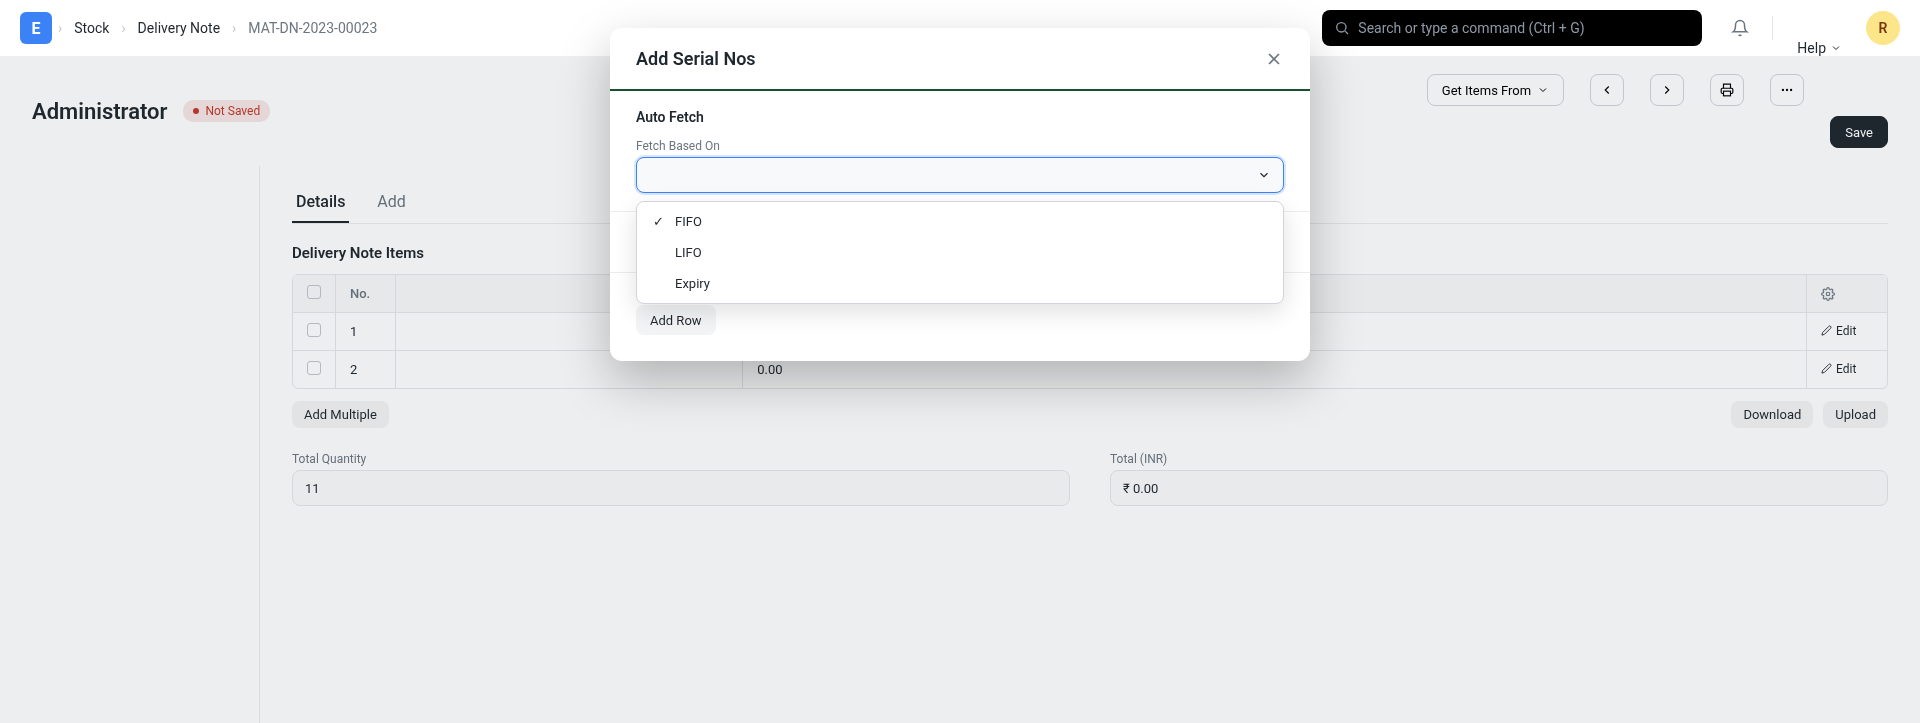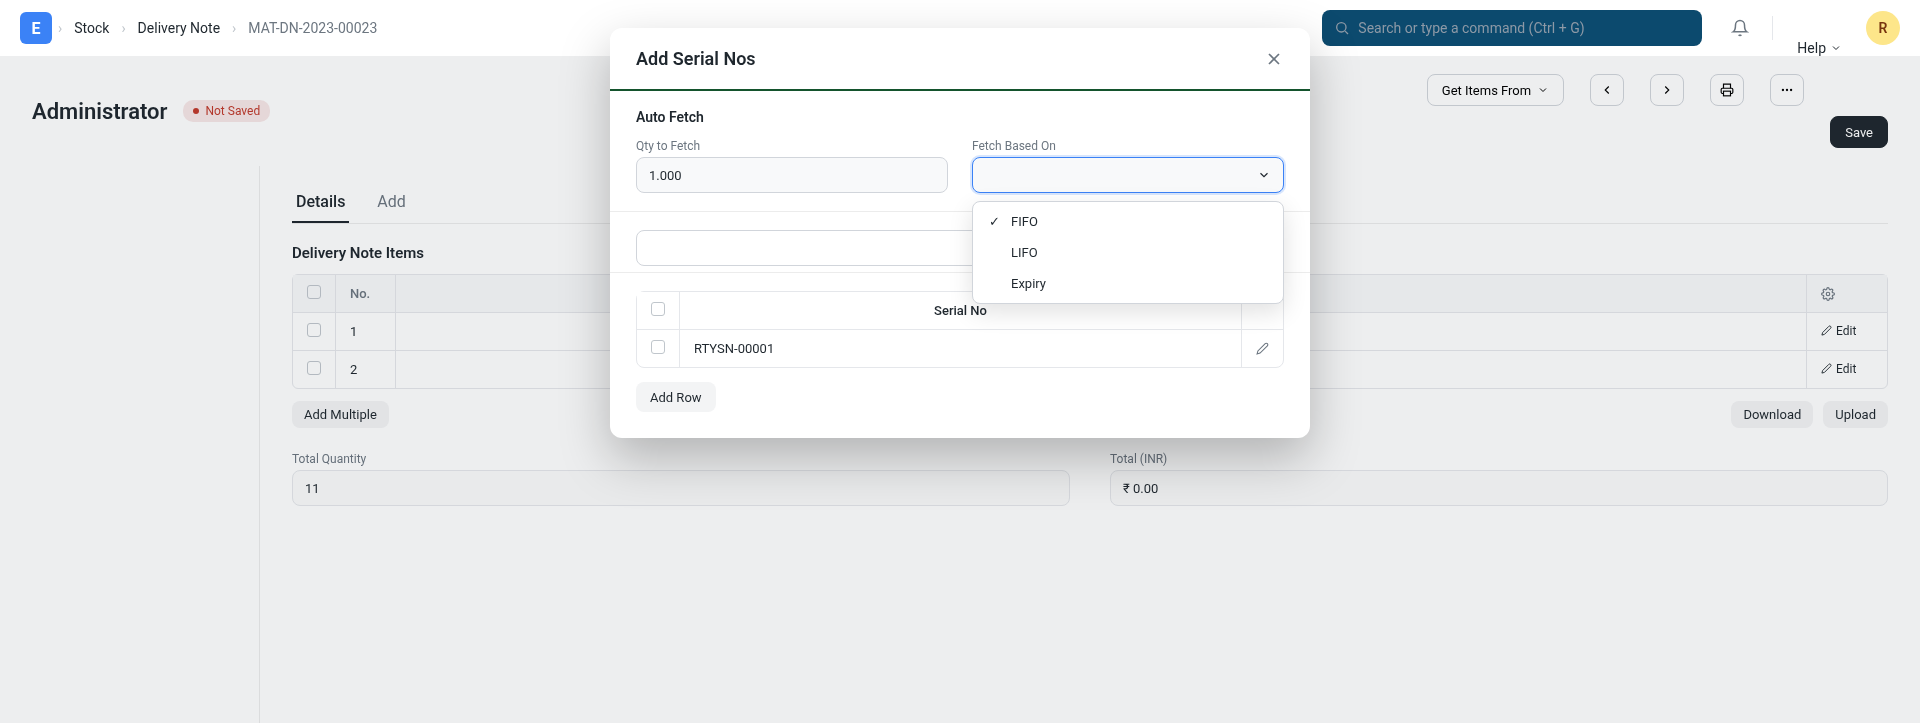--- a/index.html
+++ b/index.html
@@ -4,21 +4,21 @@
   <style>
     * { margin: 0; padding: 0; box-sizing: border-box; font-family: -apple-system, BlinkMacSystemFont, "Segoe UI", Roboto, sans-serif; }
     body { background: #fff; color: #1f272e; font-size: 14px; position: relative; width: 1920px; height: 723px; overflow: hidden; }
 
     
     .topnav { height: 56px; display: flex; align-items: center; padding: 0 20px; gap: 6px; }
     .logo { width: 32px; height: 32px; background: #3b82f6; border-radius: 6px; display:flex;align-items:center;justify-content:center;color:#fff;font-weight:700;font-size:16px; }
     .crumb { padding: 4px 6px; color: #1f272e; }
     .crumb.active { color: #6c7680; }
     .chev { color: #c0c6cc; }
-    .searchbar { margin-left: auto; width: 380px; height: 36px; background: #0c4a6e; border-radius: 8px; display:flex;align-items:center;padding:0 12px;gap:8px;color:#8d99a6; }
+    .searchbar { margin-left: auto; width: 380px; height: 36px; background: #000000; border-radius: 8px; display:flex;align-items:center;padding:0 12px;gap:8px;color:#8d99a6; }
     .nav-right { display:flex;align-items:center;gap:14px;margin-left:14px; }
     .icon-btn { width:36px;height:36px;border-radius:8px;display:flex;align-items:center;justify-content:center;color:#6c7680; }
     .help { display:flex;align-items:center;gap:4px;color:#1f272e;padding:0 10px;margin-top:40px; }
     .divider-v { width:1px;height:24px;background:#e5e7eb; }
     .avatar { width:34px;height:34px;border-radius:50%;background:#fde68a;display:flex;align-items:center;justify-content:center;font-weight:600;color:#78350f; }
 
     
     .pagehead { padding: 18px 32px; display:flex;align-items:center;gap:16px; }
     .pagehead h1 { font-size: 22px; font-weight: 600; }
     .status-badge { display:inline-flex;align-items:center;gap:6px;background:#f7e7e7;color:#c0392b;padding:4px 10px;border-radius:10px;font-size:12px; }
@@ -256,24 +256,20 @@
           <line x1="18" y1="6" x2="6" y2="18"></line>
           <line x1="6" y1="6" x2="18" y2="18"></line>
         </svg>
     </span>
   </div>
   <div class="modal-body">
     <div class="subhead">Auto Fetch</div>
 
     <div class="form-row">
       <div class="form-col">
-        <span class="field-label">Qty to Fetch</span>
-        <div class="input">1.000</div>
-      </div>
-      <div class="form-col">
         <span class="field-label">Fetch Based On</span>
         <div class="select open">
           <span></span>
           <svg width="14" height="14" viewBox="0 0 24 24" fill="none" stroke="currentColor" stroke-width="2">
               <polyline points="6 9 12 15 18 9"></polyline>
             </svg>
         </div>
         <div class="dropdown">
           <div class="dropdown-item sel">
               <span class="tick">✓</span>
@@ -290,36 +286,16 @@
         </div>
       </div>
     </div>
 
     <div class="sep"></div>
 
     <div class="input" style="background:#fff"></div>
 
     <div class="sep"></div>
 
-    <table class="serial-tbl">
-      <thead>
-        <tr>
-          <th class="col-check"><span class="chk"></span></th>
-          <th>Serial No</th>
-          <th class="row-edit-icon"></th>
-        </tr>
-      </thead>
-      <tbody>
-        <tr>
-          <td class="col-check"><span class="chk"></span></td>
-          <td>RTYSN-00001</td>
-          <td class="row-edit-icon">
-            <svg width="13" height="13" viewBox="0 0 24 24" fill="none" stroke="currentColor" stroke-width="2">
-                <path d="M17 3a2.828 2.828 0 1 1 4 4L7.5 20.5 2 22l1.5-5.5L17 3z"></path>
-              </svg>
-          </td>
-        </tr>
-      </tbody>
-    </table>
 
     <div class="add-row-btn">Add Row</div>
   </div>
 </div>
 
 </body></html>

